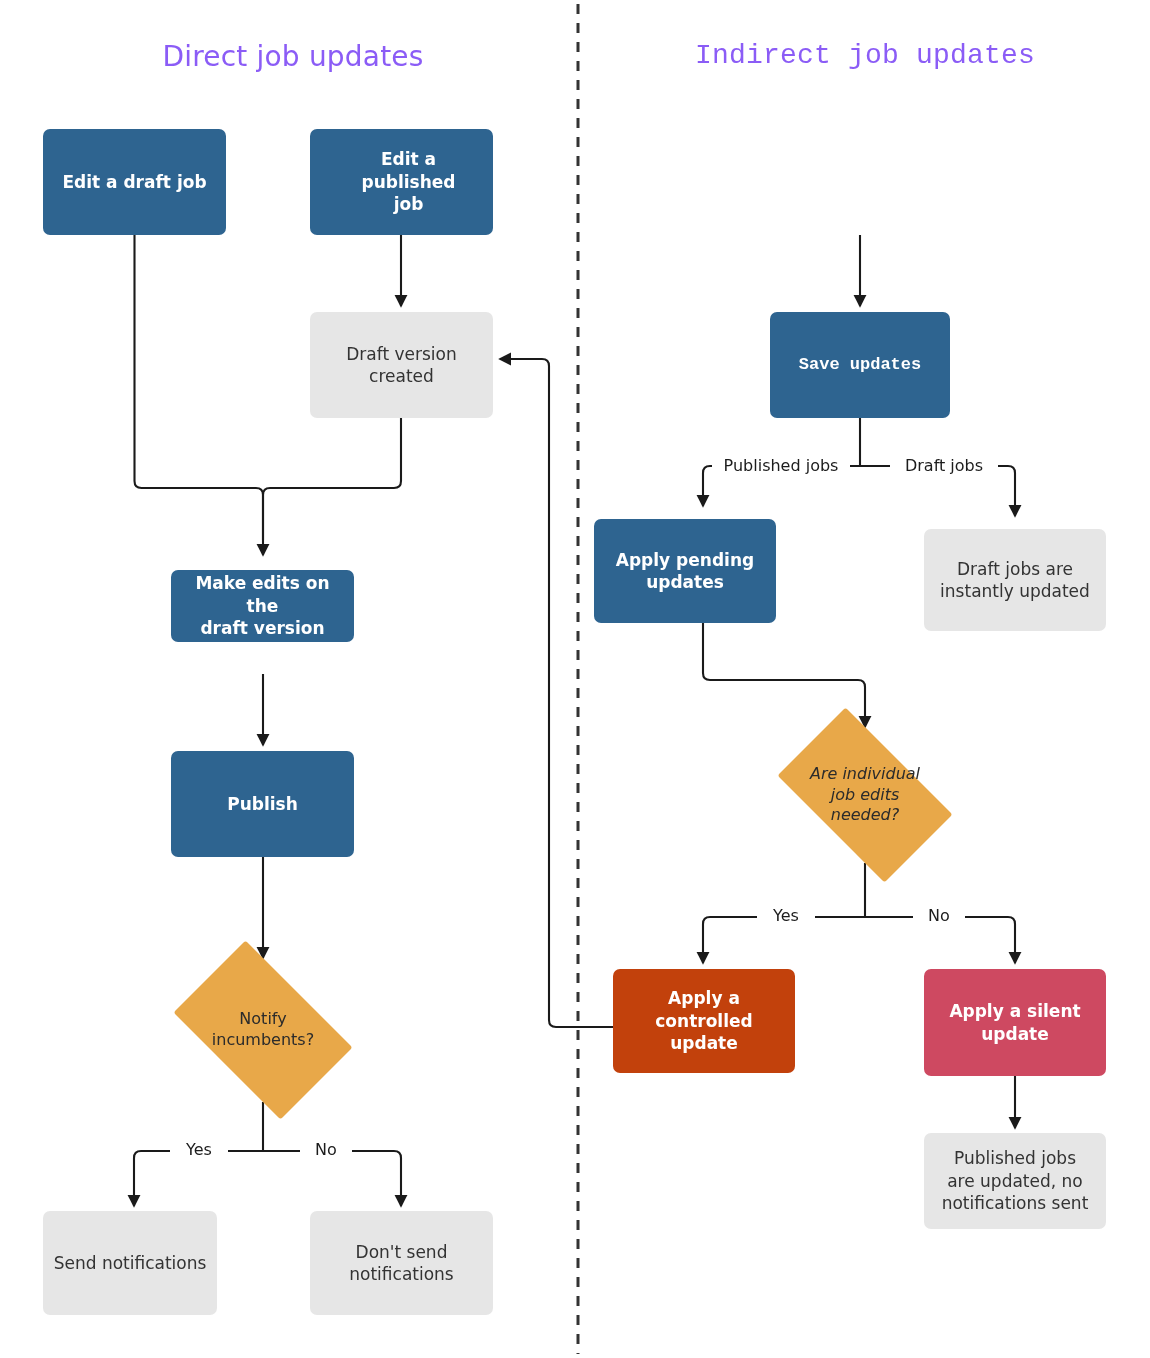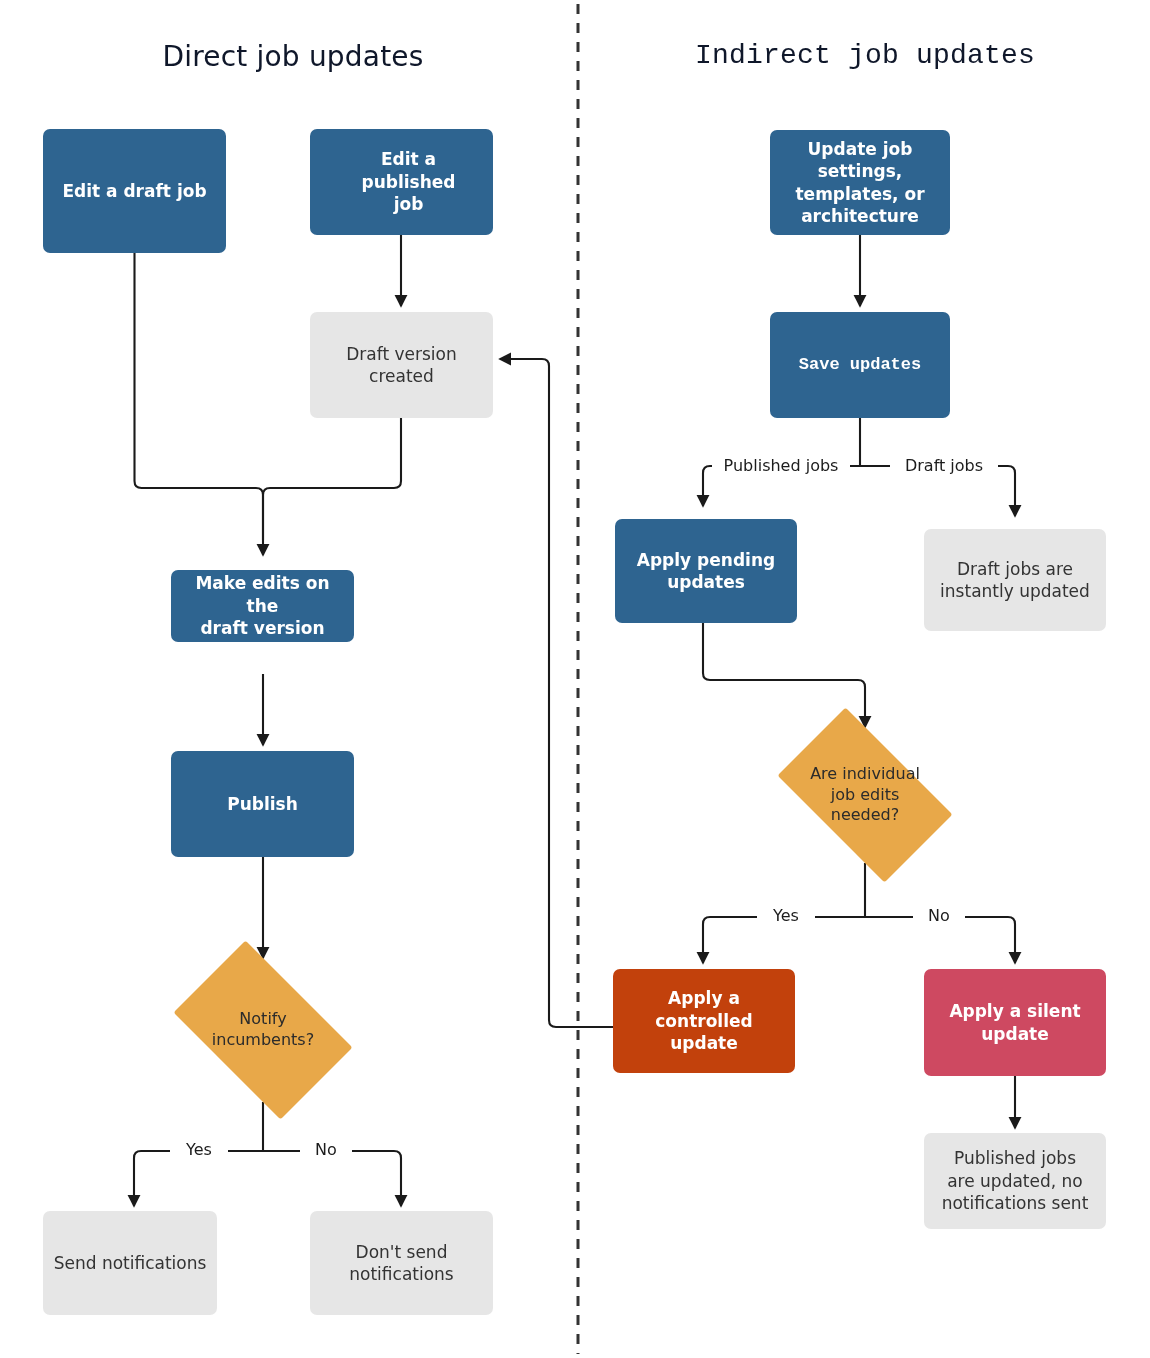--- a/index.html
+++ b/index.html
@@ -19,21 +19,21 @@
     position: absolute;
     top: 0;
     left: 0;
     width: 1150px;
     height: 1358px;
   }
   .col-title {
     position: absolute;
     text-align: center;
     font-size: 28px;
-    color: #0f172a;
+    color: #8b5cf6;
     font-family: "DejaVu Sans", sans-serif;
     white-space: nowrap;
     letter-spacing: 0.2px;
   }
   .node {
     position: absolute;
     display: flex;
     align-items: center;
     justify-content: center;
     text-align: center;
@@ -125,21 +125,21 @@
       <path d="M 1015 1076 L 1015 1128" marker-end="url(#arrow)"></path>
 
       <path d="M 613 1027 L 556 1027 Q 549 1027 549 1020 L 549 366 Q 549 359 542 359 L 500 359" marker-end="url(#arrow)"></path>
     </g>
   </svg>
 
   <div class="col-title" style="left:93px; top:40px; width:400px;">Direct job updates</div>
 
   <div class="col-title" style="left:665px; top:40px; width:400px;font-family:Liberation Mono, monospace;">Indirect job updates</div>
 
-  <div class="node blue" style="left:43px; top:129px; width:183px; height:124px; white-space:pre-line;">Edit a draft job</div>
+  <div class="node blue" style="left:43px; top:129px; width:183px; height:106px; white-space:pre-line;">Edit a draft job</div>
 
   <div class="node blue" style="left:310px; top:129px; width:183px; height:106px; white-space:pre-line;padding-left:24px;">Edit a published
 job</div>
 
   <div class="node gray" style="left:310px; top:312px; width:183px; height:106px; white-space:pre-line;">Draft version
 created</div>
 
   <div class="node blue" style="left:171px; top:570px; width:183px; height:72px; white-space:pre-line;">Make edits on the
 draft version</div>
 
@@ -149,33 +149,30 @@
     <div class="diamond-shape"></div>
     <div class="diamond-label" style="white-space:pre-line;">Notify
 incumbents?</div>
   </div>
 
   <div class="node gray" style="left:43px; top:1211px; width:174px; height:104px; white-space:pre-line;">Send notifications</div>
 
   <div class="node gray" style="left:310px; top:1211px; width:183px; height:104px; white-space:pre-line;">Don't send
 notifications</div>
 
-  <div class="node blue" style="left:770px; top:130px; width:180px; height:105px; white-space:pre-line;">Update job settings,
-templates, or
-architecture</div>
 
   <div class="node blue" style="left:770px; top:312px; width:180px; height:106px; white-space:pre-line;font-family:Liberation Mono, monospace;">Save updates</div>
 
-  <div class="node blue" style="left:615px; top:519px; width:182px; height:104px; white-space:pre-line;">Apply pending
+  <div class="node blue" style="left:594px; top:519px; width:182px; height:104px; white-space:pre-line;">Apply pending
 updates</div>
 
   <div class="node gray" style="left:924px; top:529px; width:182px; height:102px; white-space:pre-line;text-align:center;">Draft jobs are
 instantly updated</div>
 
-  <div class="diamond-wrap" style="left:758px; top:727px; width:214px; height:136px;">
+  <div class="diamond-wrap" style="left:758px; top:727px; width:214px; height:136px;font-style:italic;">
     <div class="diamond-shape"></div>
     <div class="diamond-label" style="white-space:pre-line;">Are individual
 job edits
 needed?</div>
   </div>
 
   <div class="node teal" style="left:613px; top:969px; width:182px; height:104px; white-space:pre-line;">Apply a controlled
 update</div>
 
   <div class="node red" style="left:924px; top:969px; width:182px; height:107px; white-space:pre-line;">Apply a silent

